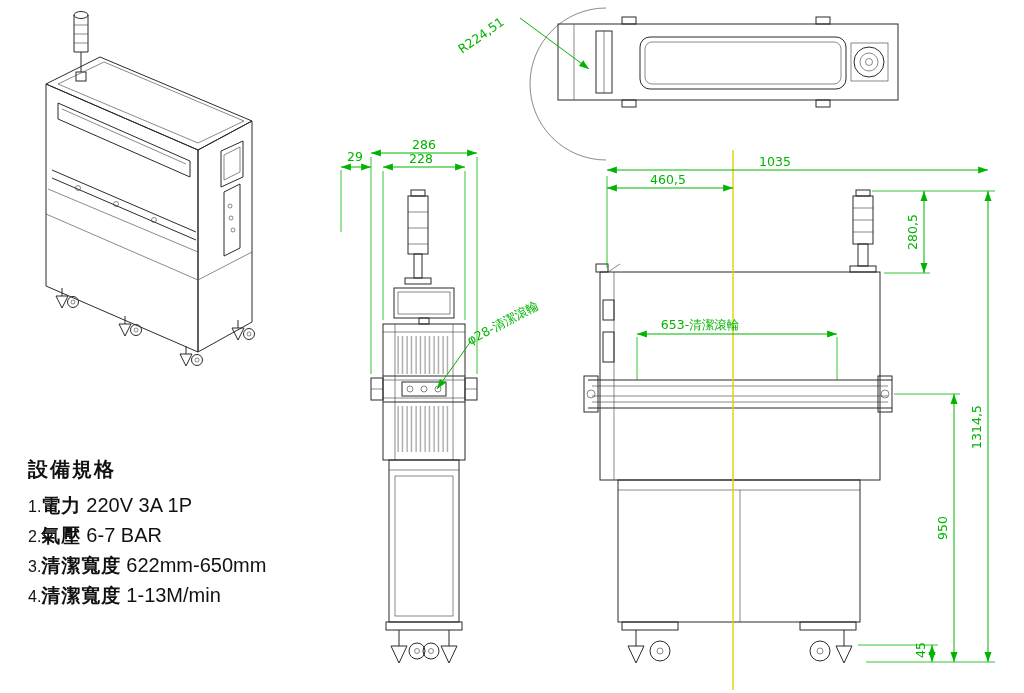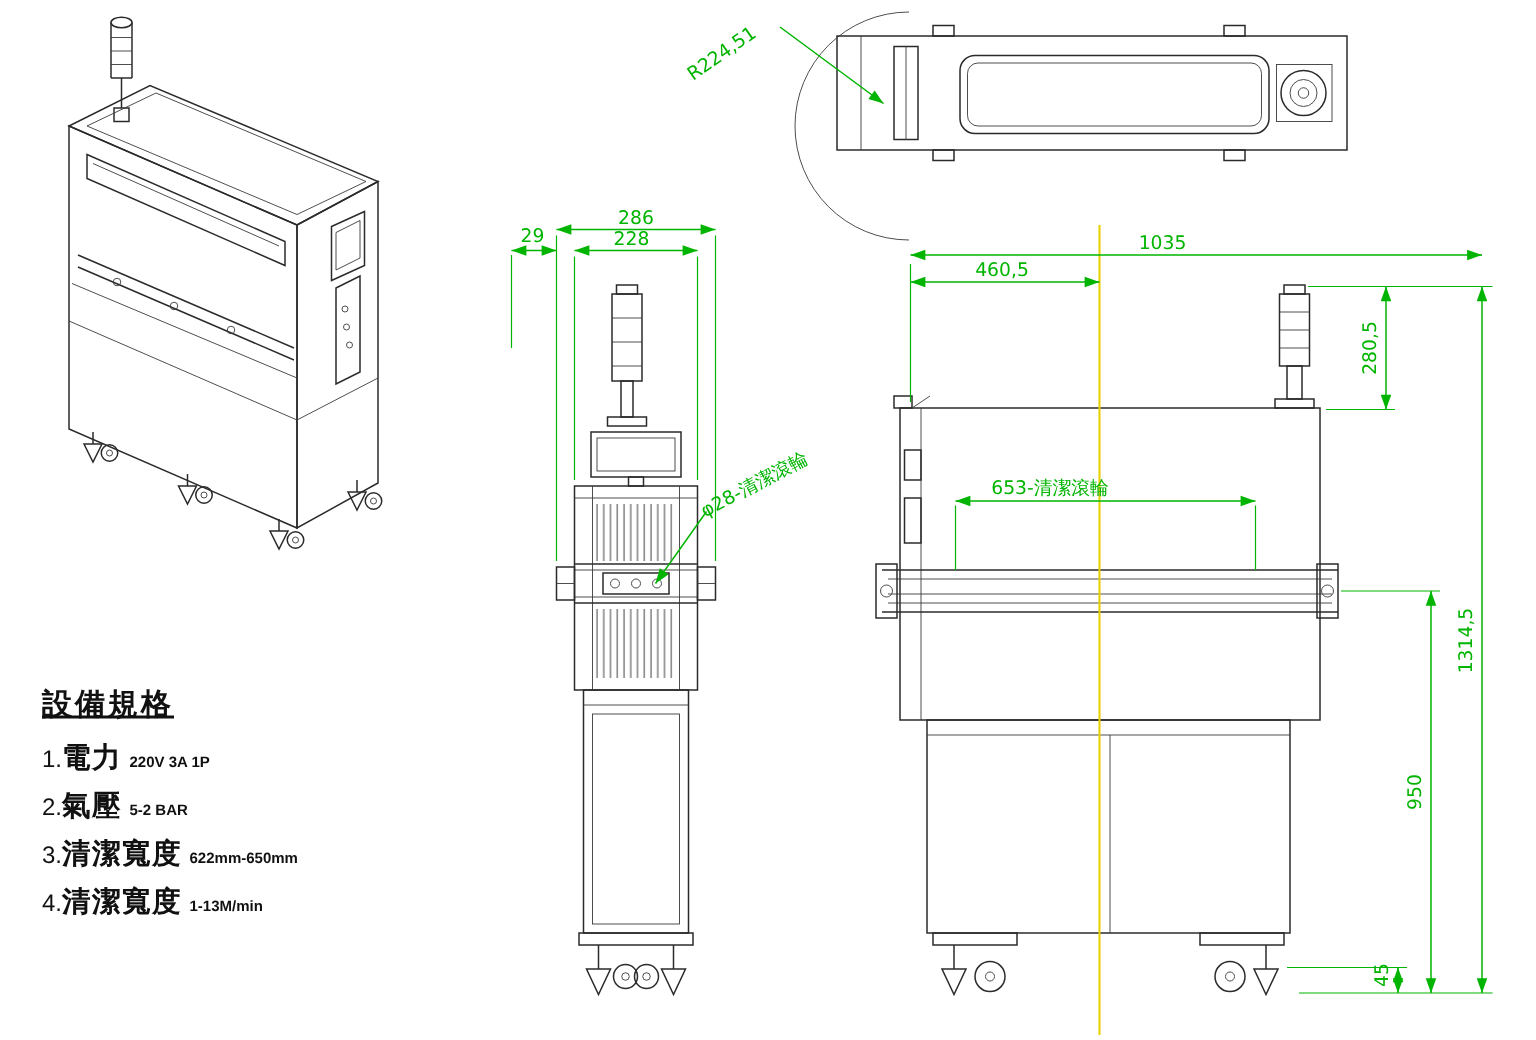--- a/index.html
+++ b/index.html
@@ -6,25 +6,25 @@
   #stage{position:relative;width:1024px;height:693px;background:#ffffff;overflow:hidden;
          font-family:"Liberation Sans",sans-serif;}
   #sheet{position:absolute;left:0;top:0;}
   .m  {stroke:#2b2b2b;stroke-width:1;fill:none;stroke-linejoin:miter;}
   .mt {stroke:#3a3a3a;stroke-width:0.6;fill:none;}
   .dim{stroke:#00b400;stroke-width:1;fill:none;}
   .ext{stroke:#00b400;stroke-width:0.8;fill:none;}
   .dtx{fill:#00b400;font-size:12.5px;font-family:"DejaVu Sans",sans-serif;}
   .cl {stroke:#e8cf00;stroke-width:1.4;}
   #specs{position:absolute;left:28px;top:456px;color:#111;}
-  #specs .t{font-size:20px;font-weight:bold;letter-spacing:2px;margin-bottom:8px;text-decoration:underline;}
+  #specs .t{font-size:20px;font-weight:bold;letter-spacing:2px;margin-bottom:8px;}
   .spec-line{font-size:15px;line-height:29px;white-space:nowrap;}
   .spec-num{font-weight:400;font-size:16px;}
   .spec-label{font-weight:bold;font-size:19px;letter-spacing:1px;}
-  .spec-val{font-weight:700;font-size:10px;margin-left:5px;}
+  .spec-val{font-weight:400;font-size:20px;margin-left:5px;}
 </style>
 </head>
 <body>
 
 <div id="stage">
 <svg id="sheet" width="1024" height="693" viewBox="0 0 1024 693">
   <defs>
     <marker id="arr" viewBox="0 0 10 8" markerWidth="11" markerHeight="9" refX="9.5" refY="4" orient="auto-start-reverse">
       <path d="M0.5,0.8 L9.5,4 L0.5,7.2 Z" fill="#00b400"></path>
     </marker>
@@ -253,21 +253,21 @@
     <line class="ext" x1="866" y1="662" x2="995" y2="662"></line>
   </g>
 </svg>
 
 <div id="specs">
   <div class="t">設備規格</div>
   <div class="spec-line">
     <span class="spec-num">1.</span><span class="spec-label">電力</span><span class="spec-val">220V 3A 1P</span>
   </div>
   <div class="spec-line">
-    <span class="spec-num">2.</span><span class="spec-label">氣壓</span><span class="spec-val">5-2 BAR</span>
+    <span class="spec-num">2.</span><span class="spec-label">氣壓</span><span class="spec-val">6-7 BAR</span>
   </div>
   <div class="spec-line">
     <span class="spec-num">3.</span><span class="spec-label">清潔寬度</span><span class="spec-val">622mm-650mm</span>
   </div>
   <div class="spec-line">
     <span class="spec-num">4.</span><span class="spec-label">清潔寬度</span><span class="spec-val">1-13M/min</span>
   </div>
 </div>
 </div>
 

